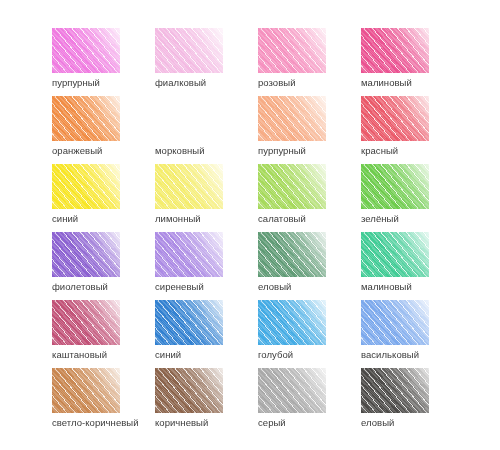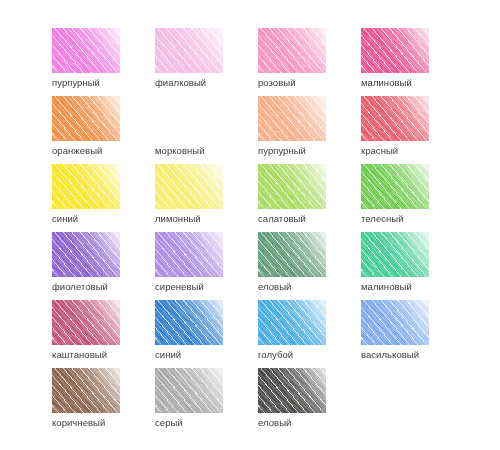--- a/index.html
+++ b/index.html
@@ -232,21 +232,21 @@
       <div class="swatch-label">салатовый</div>
     </div>
     <div class="swatch-cell">
       <div class="swatch-chip" style="--c: #6ccb4a;">
         <div class="wash"></div>
         <div class="hatch-a"></div>
         <div class="hatch-b"></div>
         <div class="hatch-c"></div>
         <div class="edge"></div>
       </div>
-      <div class="swatch-label">телесный</div>
+      <div class="swatch-label">зелёный</div>
     </div>
     <div class="swatch-cell">
       <div class="swatch-chip" style="--c: #8a5fd0;">
         <div class="wash"></div>
         <div class="hatch-a"></div>
         <div class="hatch-b"></div>
         <div class="hatch-c"></div>
         <div class="edge"></div>
       </div>
       <div class="swatch-label">фиолетовый</div>
@@ -315,20 +315,30 @@
       <div class="swatch-chip" style="--c: #7aa8ec;">
         <div class="wash"></div>
         <div class="hatch-a"></div>
         <div class="hatch-b"></div>
         <div class="hatch-c"></div>
         <div class="edge"></div>
       </div>
       <div class="swatch-label">васильковый</div>
     </div>
     <div class="swatch-cell">
+      <div class="swatch-chip" style="--c: #c8854e;">
+        <div class="wash"></div>
+        <div class="hatch-a"></div>
+        <div class="hatch-b"></div>
+        <div class="hatch-c"></div>
+        <div class="edge"></div>
+      </div>
+      <div class="swatch-label">светло-коричневый</div>
+    </div>
+    <div class="swatch-cell">
       <div class="swatch-chip" style="--c: #8a6249;">
         <div class="wash"></div>
         <div class="hatch-a"></div>
         <div class="hatch-b"></div>
         <div class="hatch-c"></div>
         <div class="edge"></div>
       </div>
       <div class="swatch-label">коричневый</div>
     </div>
     <div class="swatch-cell">

